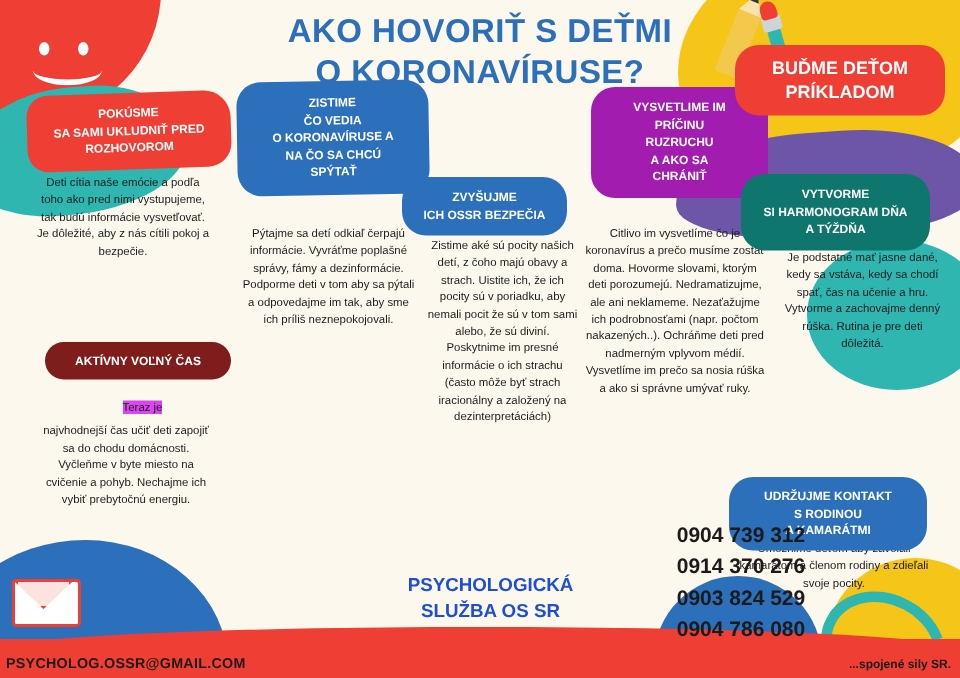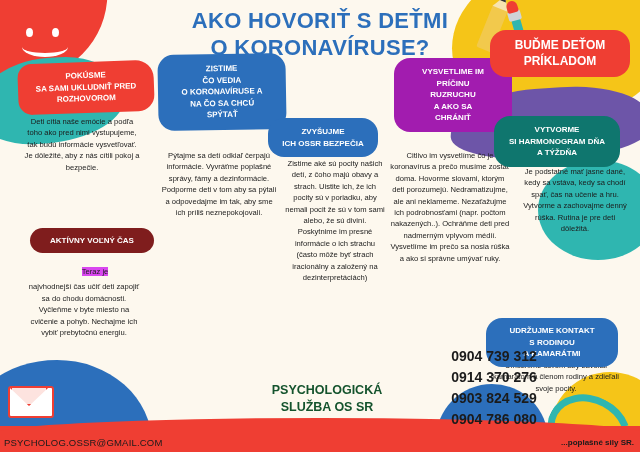--- a/index.html
+++ b/index.html
@@ -124,28 +124,28 @@
   .c3 { left:272px; top:158px; width:102px;margin-left:12px; }
   .c4 { left:390px; top:150px; width:120px; }
   .c5 { left:522px; top:166px; width:106px; }
   .c6 { right:20px; top:360px; width:128px; }
 
   .col .hl { background:#d946ef;margin-left:22px; }
 
   
   .org {
     position:absolute; left:242px; bottom:36px; width:170px; text-align:center;
-    font-size:12.5px; font-weight:bold; color:#14532d; line-height:1.35; z-index:8;
+    font-size:12.5px; font-weight:bold; color:#1d4ed8; line-height:1.35; z-index:8;
   }
   .phones {
     position:absolute; right:86px; bottom:22px; width:120px; text-align:center;
     font-size:14px; font-weight:bold; color:#1b1b1b; line-height:1.5; z-index:9;
   }
   .email {
-    position:absolute; left:4px; bottom:4px; font-size:9.5px; font-weight:normal;
+    position:absolute; left:4px; bottom:4px; font-size:9.5px; font-weight:bold;
     color:#1b1b1b; z-index:9; letter-spacing:.2px;
   }
   .slogan {
     position:absolute; right:6px; bottom:5px; font-size:8px; font-weight:bold;
     color:#1b1b1b; z-index:10;
   }
 </style>
 </head>
 <body>
 
@@ -260,15 +260,15 @@
 SLUŽBA OS SR</div>
 
   <div class="phones">
     <div>0904 739 312</div>
     <div>0914 370 276</div>
     <div>0903 824 529</div>
     <div>0904 786 080</div>
   </div>
 
   <div class="email">PSYCHOLOG.OSSR@GMAIL.COM</div>
-  <div class="slogan">...poplašné sily SR.</div>
+  <div class="slogan">...spojené sily SR.</div>
 
 </div>
 
 </body></html>

